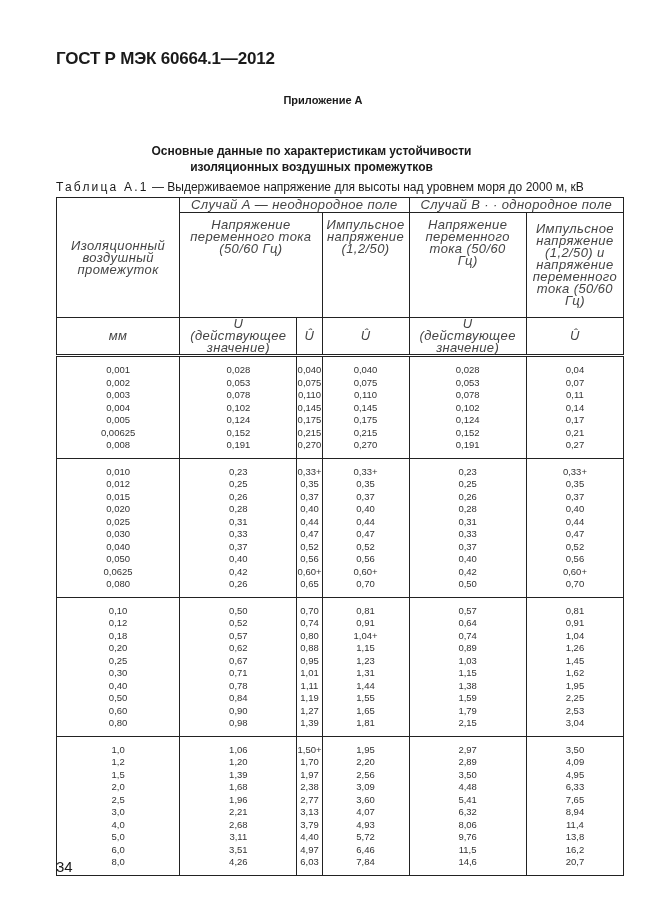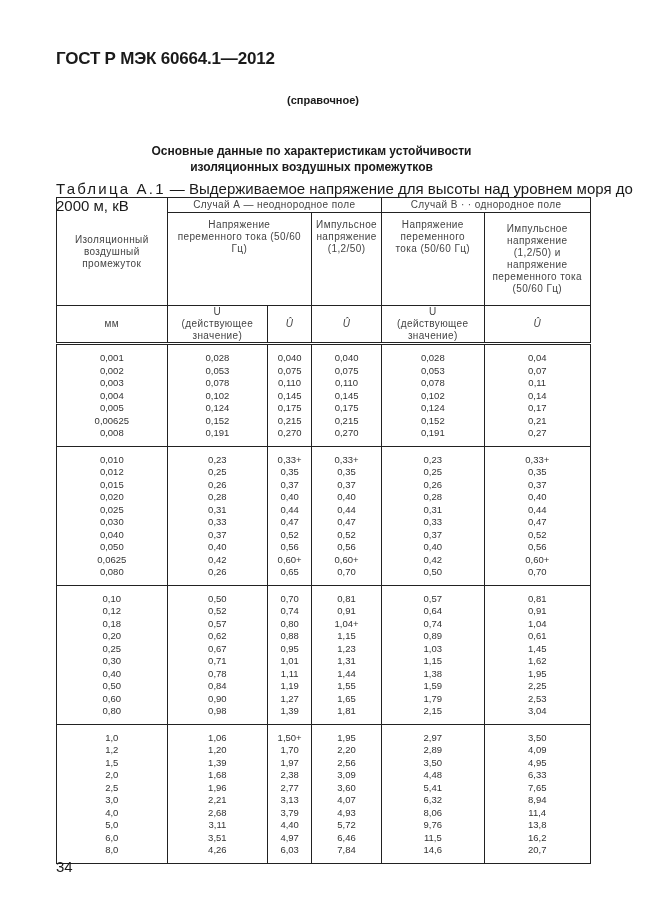--- a/index.html
+++ b/index.html
@@ -1,41 +1,41 @@
 <!DOCTYPE html>
 <html><head>
 <meta charset="utf-8">
 <style>
   html, body { margin: 0; padding: 0; background: #ffffff; }
   body { width: 646px; height: 913px; position: relative; overflow: hidden;
          font-family: "Liberation Sans", sans-serif; color: #1a1a1a; }
   .doc-header { position: absolute; left: 56px; top: 49px; font-size: 17px; font-weight: bold; letter-spacing: -0.2px; }
   .annex { position: absolute; left: 0; width: 646px; top: 93px; text-align: center; font-size: 11px; font-weight: bold; line-height: 14px; }
   .title { position: absolute; left: 0; width: 623px; top: 143px; text-align: center; font-size: 12px; font-weight: bold; line-height: 16px; }
-  .caption { position: absolute; left: 56px; top: 180px; font-size: 15px; }
+  .caption { position: absolute; left: 56px; top: 180px; font-size: 12px; }
   .caption .spaced { letter-spacing: 2.2px; }
   table.data { position: absolute; left: 56px; top: 197px; width: 535px; border-collapse: collapse; font-size: 9.5px; }
   table.data td { border-left: 1px solid #222; border-right: 1px solid #222; text-align: center; padding: 0; vertical-align: middle; }
-  table.data tr.h td { border: 1px solid #222; color: #444; font-size: 10px; letter-spacing: 0.4px; line-height: 12px; }
+  table.data tr.h td { border: 1px solid #222; color: #444; font-size: 13px; letter-spacing: 0.4px; line-height: 12px; font-style: italic; }
   tr.h1 td { height: 14px; }
   tr.h2 td { height: 61px; }
   tr.h3 td { height: 26px; border-bottom: 3px double #222 !important; }
   td.grp { vertical-align: top; padding-top: 7px !important; padding-bottom: 6px !important; line-height: 12.5px; color: #333; }
   tr.g td { border-bottom: 1px solid #222; text-align: center; }
   .cell-line { display: block; }
   .uhat { font-style: italic; }
   .page-num { position: absolute; left: 56px; top: 829px; font-size: 15px; margin-top: 29px; }
 </style>
 </head>
 <body>
 
 <div class="doc-header">ГОСТ Р МЭК 60664.1—2012</div>
 
 <div class="annex">
-  <div>(справочное)</div>
+  <div>Приложение А</div>
 </div>
 
 <div class="title">
   <div>Основные данные по характеристикам устойчивости</div>
   <div>изоляционных воздушных промежутков</div>
 </div>
 
 <div class="caption">
   <span class="spaced">Таблица А.1</span><span> — Выдерживаемое напряжение для высоты над уровнем моря до 2000 м, кВ</span>
 </div>
@@ -257,21 +257,21 @@
           <span class="cell-line">1,15</span>
           <span class="cell-line">1,38</span>
           <span class="cell-line">1,59</span>
           <span class="cell-line">1,79</span>
           <span class="cell-line">2,15</span>
         </td>
         <td class="grp">
           <span class="cell-line">0,81</span>
           <span class="cell-line">0,91</span>
           <span class="cell-line">1,04</span>
-          <span class="cell-line">0,61</span>
+          <span class="cell-line">1,26</span>
           <span class="cell-line">1,45</span>
           <span class="cell-line">1,62</span>
           <span class="cell-line">1,95</span>
           <span class="cell-line">2,25</span>
           <span class="cell-line">2,53</span>
           <span class="cell-line">3,04</span>
         </td>
       </tr>
       <tr class="g">
         <td class="grp">

